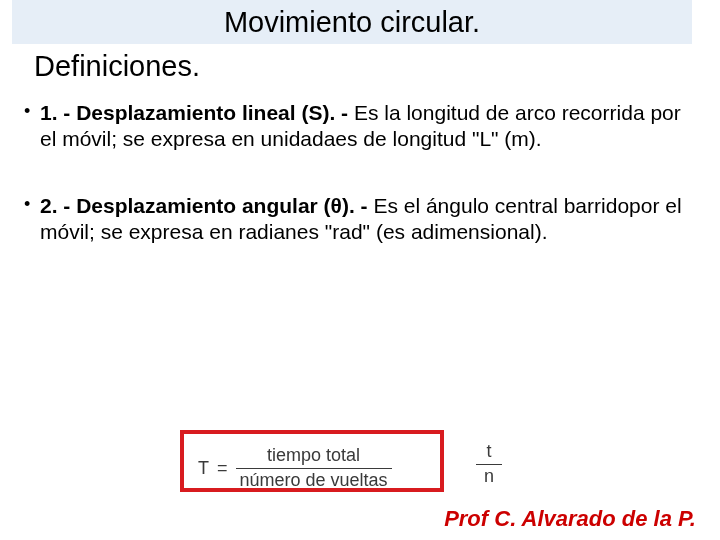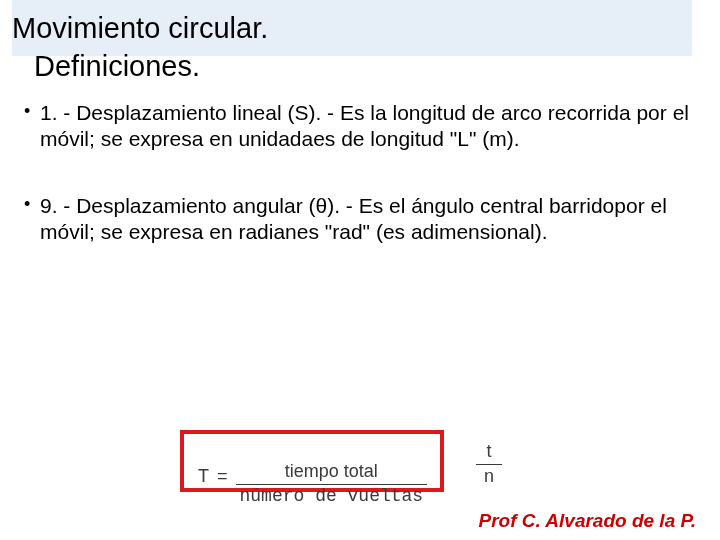--- a/index.html
+++ b/index.html
@@ -6,24 +6,25 @@
   html, body { width: 720px; height: 540px; }
   body {
     background: #fff;
     font-family: Arial, Helvetica, sans-serif;
     position: relative;
     overflow: hidden;
   }
   .title-band {
     position: absolute;
     top: 0; left: 12px; right: 28px;
-    height: 56px;
+    height: 44px;
     background: #e6eef7;
     display: flex;
     align-items: center;
+    justify-content: center;
   }
   .title-text {
     font-size: 29px;
     color: #000;
   }
   .subtitle {
     position: absolute;
     top: 50px; left: 34px;
     font-size: 29px;
     color: #000;
@@ -40,21 +41,21 @@
     color: #000;
     margin-bottom: 40px;
   }
   .bullet::before {
     content: "•";
     position: absolute;
     left: 4px;
     top: 0;
     font-size: 18px;
   }
-  .bold { font-weight: 400; }
+  .bold { font-weight: 700; }
   .formula-zone {
     position: absolute;
     left: 180px;
     top: 430px;
     width: 380px;
     height: 66px;
   }
   .red-box {
     position: absolute;
     left: 0; top: 0;
@@ -71,59 +72,59 @@
     font-size: 18px;
     color: #3a3a3a;
   }
   .eq { font-size: 18px; }
   .frac {
     display: flex;
     flex-direction: column;
     align-items: center;
     line-height: 1.1;
   }
-  .frac .num { padding: 0 4px 2px; margin-top: 16px; }
-  .frac .den { padding: 2px 4px 0; font-family: Liberation Mono, monospace; }
+  .frac .num { padding: 0 4px 2px; }
+  .frac .den { padding: 2px 4px 0; }
   .frac .bar { width: 100%; height: 1.5px; background: #3a3a3a; }
   .frac2 {
     position: absolute;
     left: 296px; top: 12px;
     display: flex;
     flex-direction: column;
     align-items: center;
     font-size: 18px;
     color: #3a3a3a;
     line-height: 1.1;
   }
   .frac2 .bar2 { width: 26px; height: 1.5px; background: #3a3a3a; margin: 2px 0; }
   .footer {
     position: absolute;
     right: 24px;
     bottom: 8px;
-    font-size: 19px;
+    font-size: 22px;
     font-weight: 700;
     font-style: italic;
     color: #cc0000;
   }
 </style>
 </head>
 <body>
 
 <div class="title-band">
   <span class="title-text">Movimiento circular.</span>
 </div>
 
 <div class="subtitle">Definiciones.</div>
 
 <div class="bullets">
   <div class="bullet">
     <span class="bold">1. - Desplazamiento lineal (S). - </span><span>Es la longitud de arco recorrida por el móvil; se expresa en unidadaes de longitud "L" (m).</span>
   </div>
   <div class="bullet">
-    <span class="bold">9. - Desplazamiento angular (θ). - </span><span>Es el ángulo central barridopor el móvil; se expresa en radianes "rad" (es adimensional).</span>
+    <span class="bold">2. - Desplazamiento angular (θ). - </span><span>Es el ángulo central barridopor el móvil; se expresa en radianes "rad" (es adimensional).</span>
   </div>
 </div>
 
 <div class="formula-zone">
   <div class="red-box">
     <div class="formula-inside">
       <span>T</span>
       <span class="eq">=</span>
       <div class="frac">
         <span class="num">tiempo total</span>

